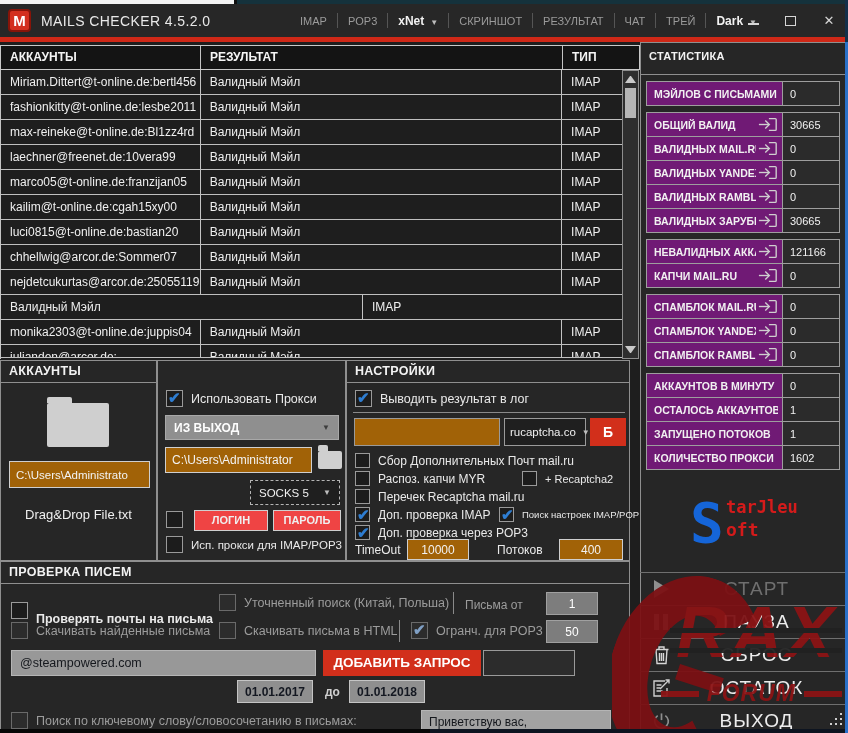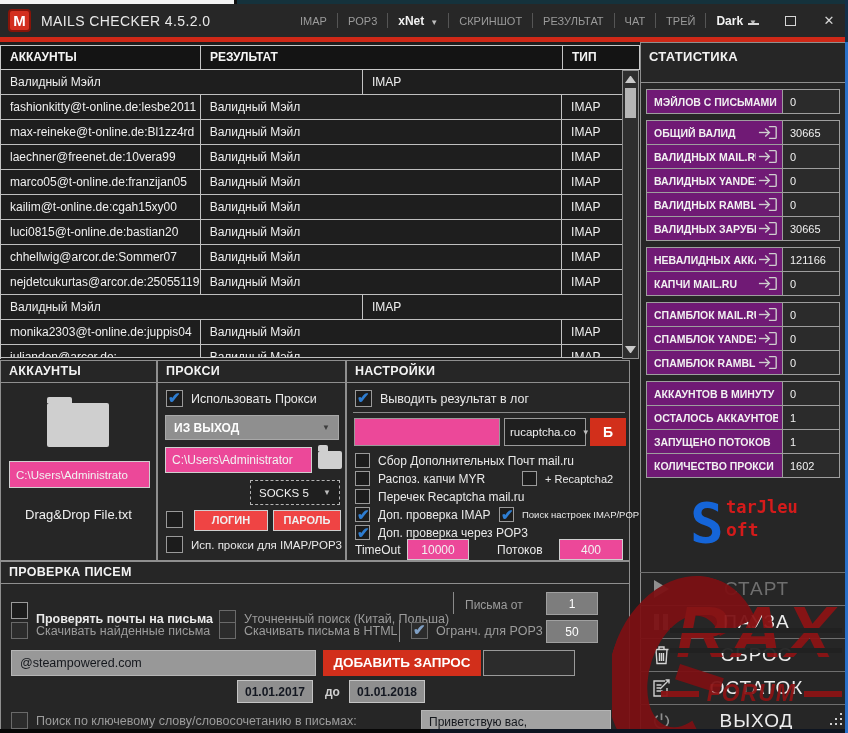--- a/index.html
+++ b/index.html
@@ -65,21 +65,21 @@
   .cblabel { color:#e9e9e9; font-size:12px; margin-left:8px; white-space:nowrap; }
   .cblabel.dim { color:#9c9c9c; }
 
   
   .folder { position:relative; background:#cfcfcf; border-radius:2px; }
   .folder::before { content:""; position:absolute; top:-6px; left:0; width:40%; height:6px;
     background:#cfcfcf; border-radius:2px 2px 0 0; }
   .folder.big { width:62px; height:44px; }
   .folder.small { width:24px; height:18px; }
 
-  .darkinput { background:#ec4899; border:1px solid #cfcfcf; color:#f2f2f2; font-size:12px;
+  .darkinput { background:#a16207; border:1px solid #cfcfcf; color:#f2f2f2; font-size:12px;
     font-family:"Liberation Sans",sans-serif; padding:0 6px; }
   .select { background:#1f1f1f; border:1px solid #9a9a9a; color:#efefef; font-size:11.5px;
     display:flex; align-items:center; padding:0 8px; justify-content:space-between; }
   .graysel { background:#8f8f8f; color:#fdfdfd; border:1px solid #a8a8a8; }
   .smallbtn { background:#ef4444; border:1px solid #cfcfcf; color:#efefef; font-size:11px;
     font-weight:bold; text-align:center; }
   .redbtn { background:#d22f1b; color:#fff; font-weight:bold; text-align:center;
     border:none; font-family:"Liberation Sans",sans-serif; }
 
   
@@ -166,20 +166,21 @@
   <div class="red-line"></div>
 
   <div class="table">
     <div class="t-head">
       <div class="cell c1">АККАУНТЫ</div>
       <div class="cell c2">РЕЗУЛЬТАТ</div>
       <div class="cell c3">ТИП</div>
     </div>
     <div class="t-body">
       <div class="t-row">
+          <div class="cell c1">Miriam.Dittert@t-online.de:bertl456</div>
           <div class="cell c2">Валидный Мэйл</div>
           <div class="cell c3">IMAP</div>
         </div>
       <div class="t-row">
           <div class="cell c1">fashionkitty@t-online.de:lesbe2011</div>
           <div class="cell c2">Валидный Мэйл</div>
           <div class="cell c3">IMAP</div>
         </div>
       <div class="t-row">
           <div class="cell c1">max-reineke@t-online.de:Bl1zz4rd</div>
@@ -241,21 +242,20 @@
   <div class="panel" style="left:0;top:360px;width:157px;height:201px;">
     <div class="p-head">АККАУНТЫ</div>
     <div style="position:absolute;left:46px;top:42px;">
         <div class="folder big"></div>
       </div>
     <input class="darkinput" style="position: absolute; left: 8px; top: 100px; width: 141px; height: 27px; font-size: 11.5px;" readonly="" value="C:\Users\Administrato">
     <div style="position:absolute;left:0;top:146px;width:100%;text-align:center;color:#efefef;font-size:13px;">Drag&amp;Drop File.txt</div>
   </div>
 
   <div class="panel" style="left:157px;top:360px;width:189px;height:201px;">
-    <div class="p-head">ПРОКСИ</div>
     <div class="cbrow" style="left:8px;top:29px;">
       <span class="cb on"></span>
       <span class="cblabel" style="font-size:12.5px;">Использовать Прокси</span>
     </div>
     <div class="select graysel" style="position:absolute;left:7px;top:54px;width:174px;height:25px;font-size:12px;font-weight:bold;">
       <span>ИЗ ВЫХОД</span>
       <span class="dd-arrow" style="color:#3d3d3d;">▼</span>
     </div>
     <input class="darkinput" style="position: absolute; left: 7px; top: 86px; width: 147px; height: 26px;" readonly="" value="C:\Users\Administrator">
     <div style="position:absolute;left:160px;top:90px;">
@@ -322,21 +322,21 @@
     <div style="position:absolute;left:150px;top:182px;color:#eaeaea;font-size:12px;">Потоков</div>
     <input class="darkinput" style="position: absolute; left: 212px; top: 178px; width: 64px; height: 21px; text-align: center;" readonly="" value="400">
   </div>
 
   <div class="panel" style="left:0;top:561px;width:630px;height:172px;border-bottom:none;">
     <div class="p-head">ПРОВЕРКА ПИСЕМ</div>
     <div class="cbrow" style="left:10px;top:32px;">
       <span class="cb"></span>
       <span class="cblabel" style="font-weight:bold;font-size:12.5px;margin-top:18px;">Проверять почты на письма</span>
     </div>
-    <div class="cbrow" style="left:218px;top:32px;margin-top:16px;">
+    <div class="cbrow" style="left:218px;top:32px;">
       <span class="cb dis"></span>
       <span class="cblabel dim" style="font-size:12.5px;">Уточненный поиск (Китай, Польша)</span>
     </div>
     <div class="vline" style="left:452px;top:30px;height:22px;"></div>
     <div style="position:absolute;left:464px;top:36px;color:#9c9c9c;font-size:12px;">Письма от</div>
     <input style="position: absolute; left: 545px; top: 30px; width: 52px; height: 23px; background: rgb(125, 125, 125); border: 1px solid rgb(160, 160, 160); color: rgb(255, 255, 255); text-align: center; font-size: 12px; font-family: &quot;Liberation Sans&quot;, sans-serif;" readonly="" value="1">
     <div class="cbrow" style="left:10px;top:60px;">
       <span class="cb dis"></span>
       <span class="cblabel dim" style="font-size:12.5px;">Скачивать найденные письма</span>
     </div>
@@ -357,21 +357,21 @@
     <div style="position:absolute;left:324px;top:123px;color:#cfcfcf;font-size:12px;font-weight:bold;">до</div>
     <input style="position: absolute; left: 348px; top: 118px; width: 76px; height: 23px; background: rgb(143, 143, 143); border: 1px solid rgb(196, 196, 196); color: rgb(20, 24, 33); font-weight: bold; text-align: center; font-size: 12px; font-family: &quot;Liberation Sans&quot;, sans-serif;" readonly="" value="01.01.2018">
     <div class="cbrow" style="left:10px;top:150px;">
       <span class="cb dis"></span>
       <span class="cblabel dim" style="font-size:12.5px;">Поиск по ключевому слову/словосочетанию в письмах:</span>
     </div>
     <input style="position: absolute; left: 420px; top: 148px; width: 190px; height: 23px; background: rgb(162, 162, 162); border: 1px solid rgb(181, 181, 181); color: rgb(21, 24, 29); font-size: 12px; padding: 0px 7px; font-family: &quot;Liberation Sans&quot;, sans-serif;" readonly="" value="Приветствую вас,">
   </div>
 
   <div class="panel stats">
-    <div class="p-head" style="height:40px;line-height:27px;font-size:13px;">СТАТИСТИКА</div>
+    <div class="p-head" style="height:32px;line-height:27px;font-size:11px;">СТАТИСТИКА</div>
     <div style="padding-top:6px;">
         <div class="stat-row">
           <div class="stat-label">
             <span class="txt">МЭЙЛОВ С ПИСЬМАМИ</span>
           </div>
           <div class="stat-value">0</div>
         </div>
         <div class="stat-gap"></div>
         <div class="stat-row">
           <div class="stat-label">

